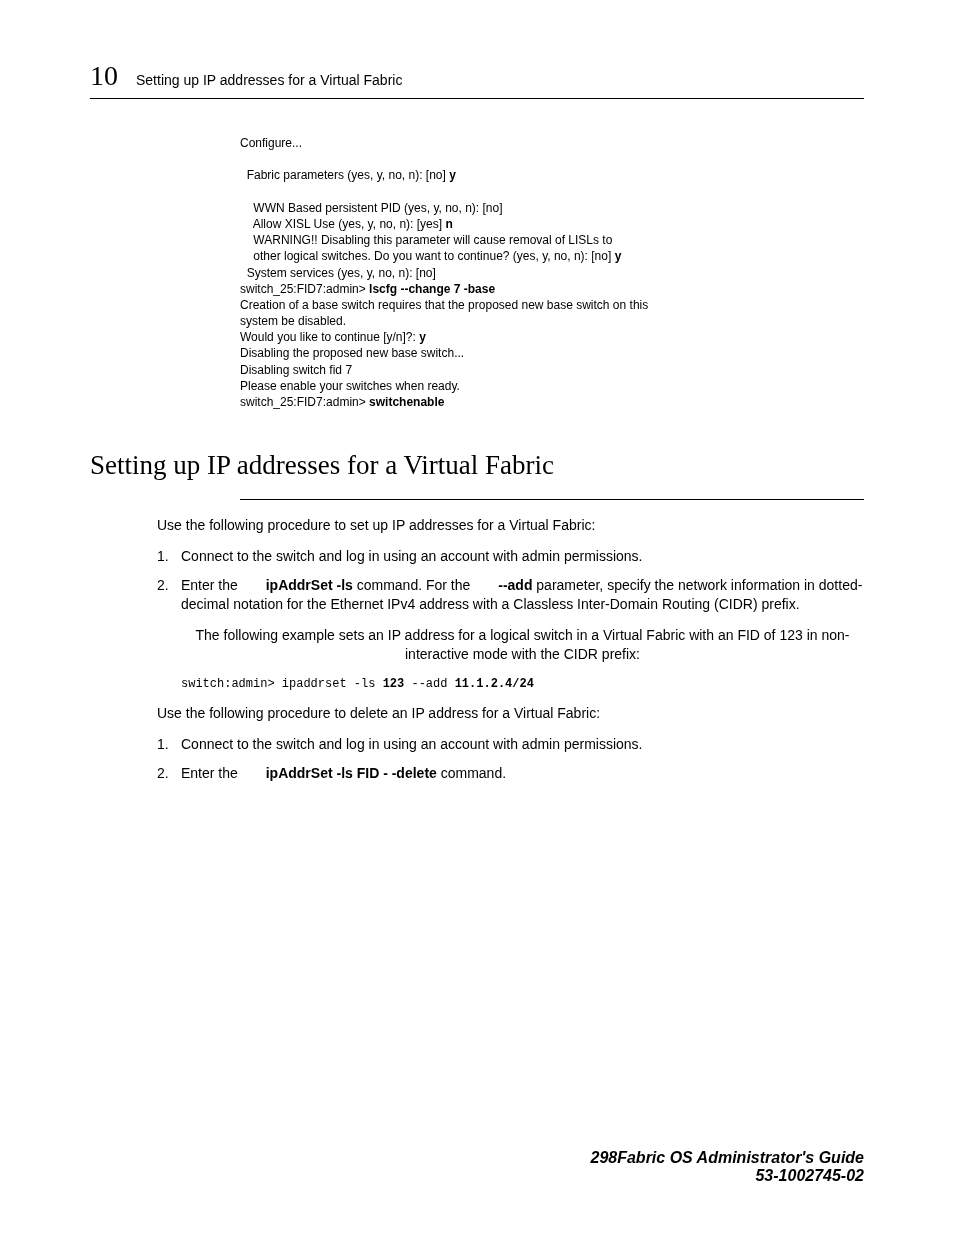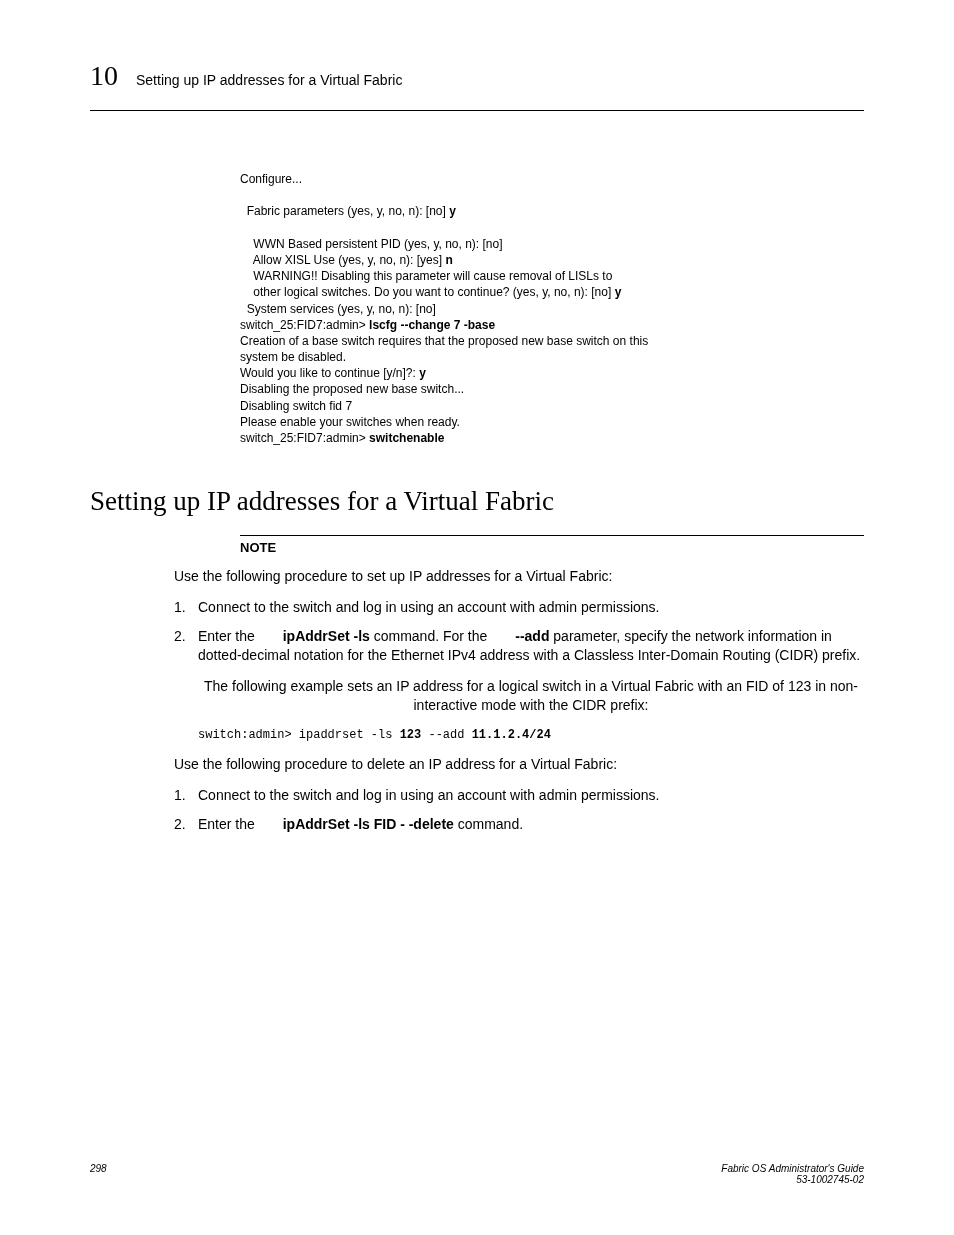--- a/index.html
+++ b/index.html
@@ -16,22 +16,22 @@
     .page {
       padding: 60px 90px 50px 90px;
       position: relative;
       height: 100%;
       box-sizing: border-box;
     }
     .header-row {
       display: flex;
       align-items: baseline;
       border-bottom: 1px solid #000;
-      padding-bottom: 18px;
-      margin-bottom: 60px;
+      padding-bottom: 6px;
+      margin-bottom: 36px;
     }
     .chapter-number {
       font-size: 28px;
       font-weight: normal;
       font-family: Georgia, 'Times New Roman', serif;
       margin-right: 18px;
     }
     .header-title {
       font-size: 14px;
       font-family: Arial, sans-serif;
@@ -54,21 +54,21 @@
     .note-rule {
       border-top: 1px solid #000;
       margin-left: 150px;
       padding-top: 4px;
     }
     .note-label {
       font-weight: bold;
       font-size: 13px;
     }
     .body-content {
-      margin-left: 84px;
+      margin-left: 67px;
       font-size: 14px;
       line-height: 1.35;
     }
     .body-content p { margin: 12px 0; }
     .ol { margin: 10px 0; padding: 0; list-style: none; }
     .ol .li { display: flex; margin: 10px 0; }
     .ol .num { width: 24px; flex-shrink: 0; }
     .ol .txt { flex: 1; }
     .step-para { margin-top: 12px; text-align: center; }
     .inline-code {
@@ -78,24 +78,25 @@
       margin-top: 12px;
       display: block;
     }
     .inline-code b { font-weight: bold; }
     b.cmd { font-weight: bold; padding-left: 24px; }
     .footer {
       position: absolute;
       bottom: 50px;
       left: 90px;
       right: 90px;
-      font-size: 10px;
+      font-size: 16px;
       font-style: italic;
       display: flex;
-      justify-content: space-between;
+      justify-content: flex-end;
+      font-weight: bold;
     }
     .footer .right { text-align: right; }
   </style>
 </head>
 <body>
 
 <div class="page">
 
   <div class="header-row">
     <span class="chapter-number">10</span>
@@ -116,21 +117,20 @@
 <span>system be disabled.</span>
 <span>Would you like to continue [y/n]?: </span><b>y</b>
 <span>Disabling the proposed new base switch...</span>
 <span>Disabling switch fid 7</span>
 <span>Please enable your switches when ready.</span>
 <span>switch_25:FID7:admin&gt; </span><b>switchenable</b></div>
 
   <h2 class="section-heading">Setting up IP addresses for a Virtual Fabric</h2>
 
   <div class="note-rule">
-    <div class="note-label">NOTE</div>
   </div>
 
   <div class="body-content">
     <p>Use the following procedure to set up IP addresses for a Virtual Fabric:</p>
     <div class="ol">
       <div class="li">
         <span class="num">1.</span>
         <span class="txt">Connect to the switch and log in using an account with admin permissions.</span>
       </div>
       <div class="li">

